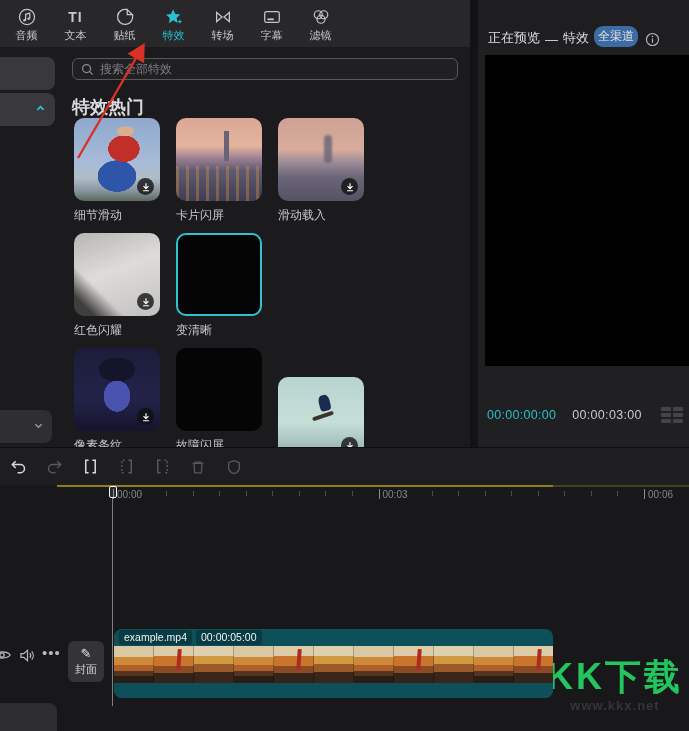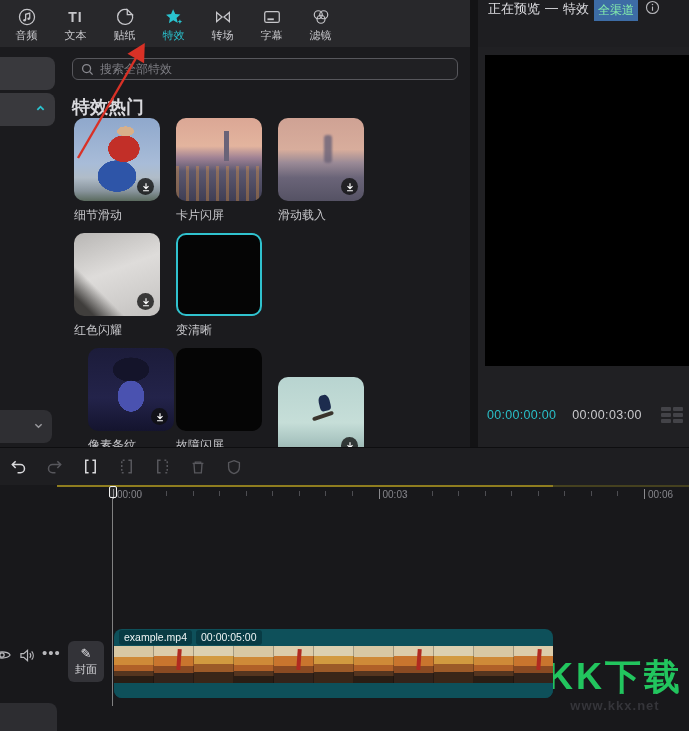--- a/index.html
+++ b/index.html
@@ -11,23 +11,23 @@
   .topbar { position:absolute; left:0; top:0; width:470px; height:47px; background:#28282b; display:flex; align-items:center; padding-left:2px; }
   .tab { width:49px; height:44px; display:flex; flex-direction:column; align-items:center; justify-content:center; gap:2px; cursor:pointer; }
   .ticon { height:20px; display:flex; align-items:center; justify-content:center; color:#c6c6ca; }
   .ticon svg { display:block; }
   .tlabel { font-size:11px; color:#c6c6ca; line-height:12px; }
   .tab.active .tlabel { color:#2ac3cf; }
   .ticon-text { font-size:14px; letter-spacing:1px; color:#c6c6ca; font-weight:bold; }
 
   
   .preview-panel { position:absolute; left:478px; top:0; width:211px; height:447px; background:#202023; }
-  .pv-header { position:absolute; left:0; top:0; width:100%; height:47px; background:#1e1e21; display:flex; align-items:flex-start; padding-left:10px; gap:5px; }
+  .pv-header { position:absolute; left:0; top:0; width:100%; height:47px; background:#1e1e21; display:flex; align-items:flex-end; padding-left:10px; gap:5px; }
   .pv-title, .pv-sep, .pv-ctx { font-size:13px; color:#dedee2; }
-  .pv-badge { font-size:12px; color:#86efac; background:#3d6ca5; padding:2px 4px; border-radius:0; }
+  .pv-badge { font-size:12px; color:#e5e5e5; background:#3d6ca5; padding:2px 4px; border-radius:9px; }
   .pv-video { position:absolute; left:7px; top:55px; width:204px; height:311px; background:#000; }
   .pv-times { position:absolute; left:9px; top:407px; width:196px; display:flex; align-items:center; }
   .tc-current { font-size:12.5px; color:#29bfc8; letter-spacing:.3px; }
   .tc-total { font-size:12.5px; color:#c9c9cc; margin-left:16px; letter-spacing:.3px; }
   .grid-icon { margin-left:auto; display:grid; grid-template-columns:10px 10px; grid-auto-rows:4px; gap:2px; cursor:pointer; }
   .grid-icon i { background:#434348; border-radius:1px; }
 
   .divider-v { position:absolute; left:470px; top:0; width:8px; height:447px; background:#131315; }
 
   
@@ -241,21 +241,21 @@
             </svg>
         </span>
       </div>
       <div class="cell-label">红色闪耀</div>
     </div>
     <div class="cell selected" style="left:176px; top:186px;">
       <div class="thumb t-black"></div>
       <div class="cell-label">变清晰</div>
     </div>
 
-    <div class="cell" style="left:88px; top:301px;">
+    <div class="cell" style="left:74px; top:301px;">
       <div class="thumb t-portrait">
         <span class="dl">
           <svg width="10" height="10" viewBox="0 0 12 12" fill="none" stroke="#fff" stroke-width="1.4">
               <path d="M6 1.5 V7.5 M3 5 L6 8 L9 5 M2.5 10.5 H9.5"></path>
             </svg>
         </span>
       </div>
       <div class="cell-label">像素条纹</div>
     </div>
     <div class="cell" style="left:176px; top:301px;">

